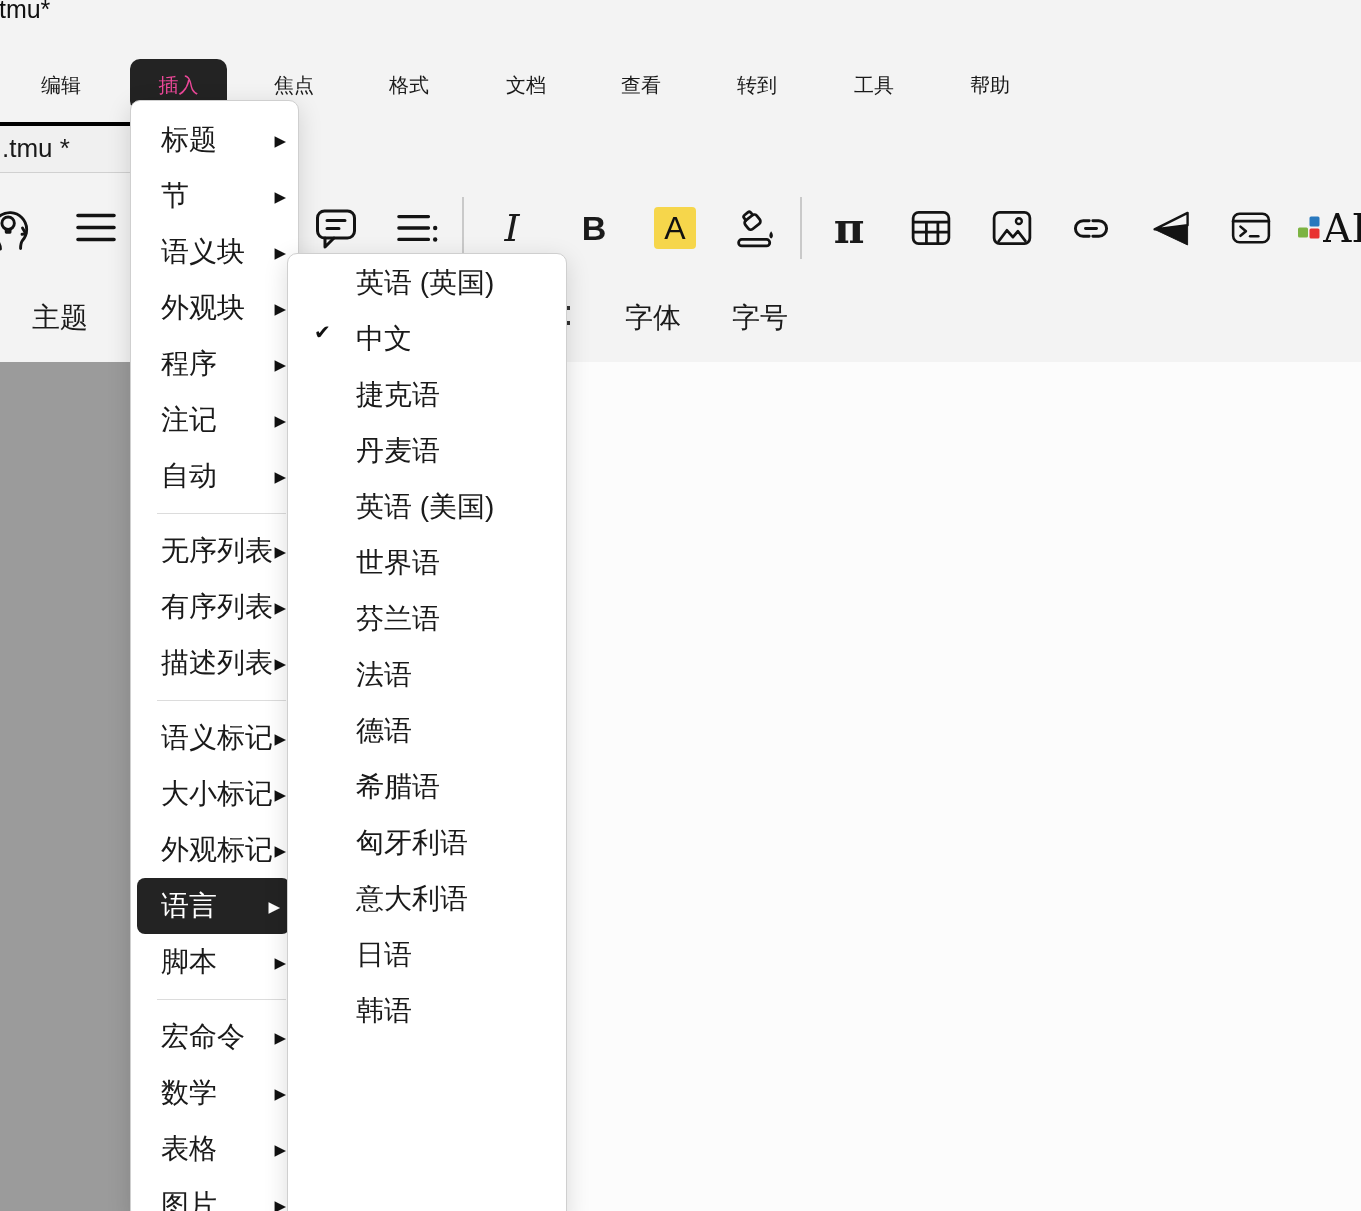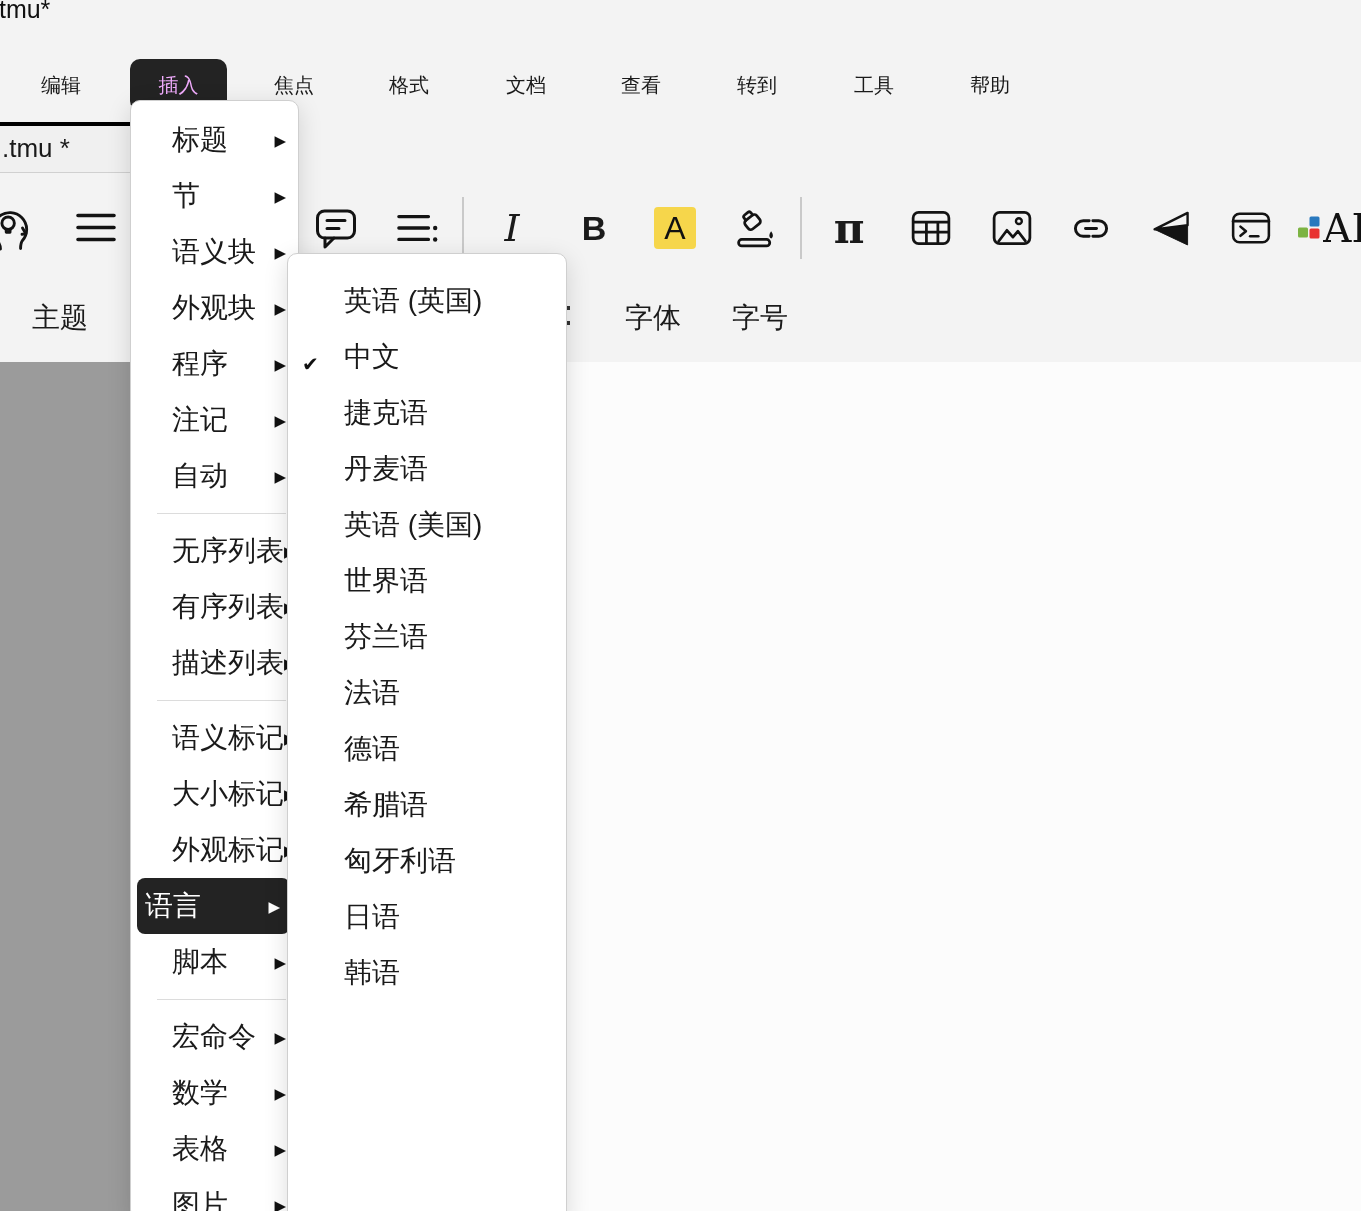--- a/index.html
+++ b/index.html
@@ -6,21 +6,21 @@
   .stage{position:relative;width:1361px;height:1211px;overflow:hidden;background:#f3f3f3;
          font-family:"Liberation Sans","DejaVu Sans",sans-serif;color:#1a1a1a;}
 
   
   .win-title{position:absolute;left:-8px;top:-5px;font-size:25px;color:#111;}
 
   
   .mb-item{position:absolute;top:59px;height:52px;line-height:52px;font-size:20px;
            transform:translateX(-50%);white-space:nowrap;cursor:default;}
   .mb-item.active{left:130px;transform:none;width:97px;text-align:center;
-                  background:#232323;color:#f0abfc;border-radius:10px;}
+                  background:#232323;color:#ec4899;border-radius:10px;}
 
   
   .tab{position:absolute;left:-16px;top:122px;width:146px;height:50px;background:#f0f0f0;
        border-top:4px solid #000;box-sizing:border-box;font-size:26px;line-height:44px;
        padding-left:18px;white-space:nowrap;}
   .tabline{position:absolute;left:0;top:172px;width:130px;height:1px;background:#d0d0d0;}
 
   
   .tb-icon{position:absolute;top:206px;width:44px;height:44px;transform:translateX(-50%);
            display:flex;align-items:center;justify-content:center;}
@@ -41,33 +41,33 @@
   .clip-frag i{position:absolute;left:0;width:3px;height:4px;background:#333;}
 
   
   .doc-canvas{position:absolute;left:0;top:362px;width:1361px;height:849px;background:#9b9b9b;}
   .doc-page{position:absolute;left:150px;top:362px;width:1211px;height:849px;background:#fcfcfc;}
 
   
   .dropdown{position:absolute;left:130px;top:100px;width:169px;height:1120px;background:#fff;
             border:1px solid #cfcfcf;border-radius:10px;box-shadow:0 6px 24px rgba(0,0,0,.14);
             padding-top:11px;box-sizing:border-box;z-index:20;}
-  .menu-item{display:flex;align-items:center;height:56px;padding:0 12px 0 30px;font-size:28px;cursor:default;margin-left:11px;}
+  .menu-item{display:flex;align-items:center;height:56px;padding:0 12px 0 30px;font-size:28px;cursor:default;}
   .mi-label{flex:1;white-space:nowrap;}
   .mi-arrow{font-size:15px;line-height:1;color:#111;}
   .menu-item.active{background:#232323;color:#fff;border-radius:8px;margin:0 8px 0 6px;
-                    padding:0 10px 0 8px;}
+                    padding:0 10px 0 24px;}
   .menu-item.active .mi-arrow{color:#fff;}
   .menu-sep{height:1px;background:#dcdcdc;margin:9px 12px 9px 26px;}
 
   
   .submenu{position:absolute;left:287px;top:253px;width:280px;height:970px;background:#fff;
            border:1px solid #cfcfcf;border-radius:10px;box-shadow:0 6px 24px rgba(0,0,0,.14);
            padding-top:10px;box-sizing:border-box;z-index:30;}
-  .sub-item{display:flex;align-items:flex-end;height:56px;padding-left:14px;font-size:28px;cursor:default;}
+  .sub-item{display:flex;align-items:flex-start;height:56px;padding-left:26px;font-size:28px;cursor:default;}
   .sub-check{width:42px;font-size:20px;color:#111;flex:none;}
   .sub-label{white-space:nowrap;}
 </style>
 </head>
 <body>
 
 <div class="stage">
 
   <div class="doc-canvas"></div>
   <div class="doc-page"></div>
@@ -329,20 +329,24 @@
     <div class="sub-item">
       <span class="sub-check"></span>
       <span class="sub-label">希腊语</span>
     </div>
     <div class="sub-item">
       <span class="sub-check"></span>
       <span class="sub-label">匈牙利语</span>
     </div>
     <div class="sub-item">
       <span class="sub-check"></span>
+      <span class="sub-label">意大利语</span>
+    </div>
+    <div class="sub-item">
+      <span class="sub-check"></span>
       <span class="sub-label">日语</span>
     </div>
     <div class="sub-item">
       <span class="sub-check"></span>
       <span class="sub-label">韩语</span>
     </div>
   </div>
 
 </div>
 

